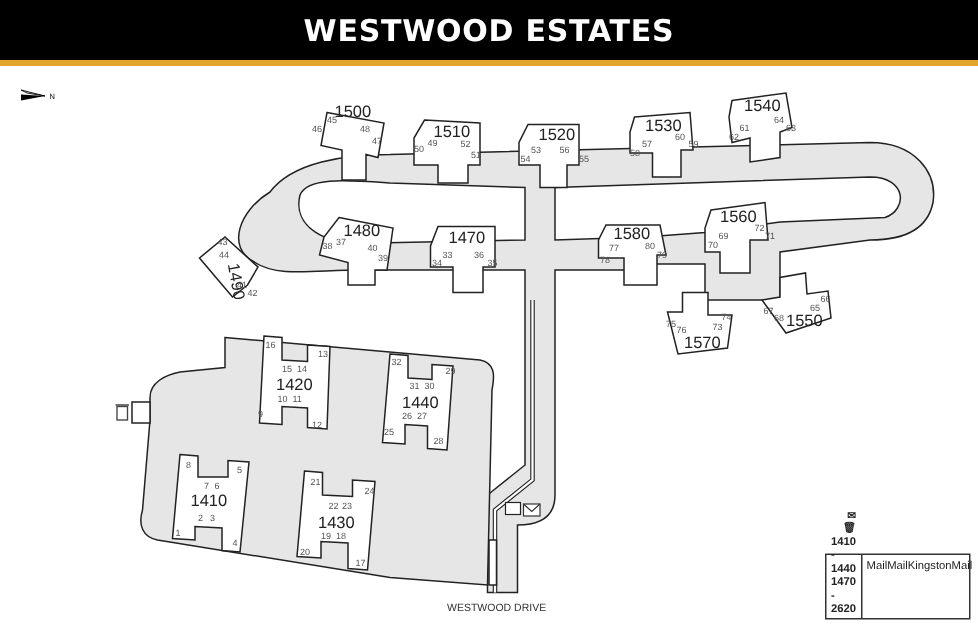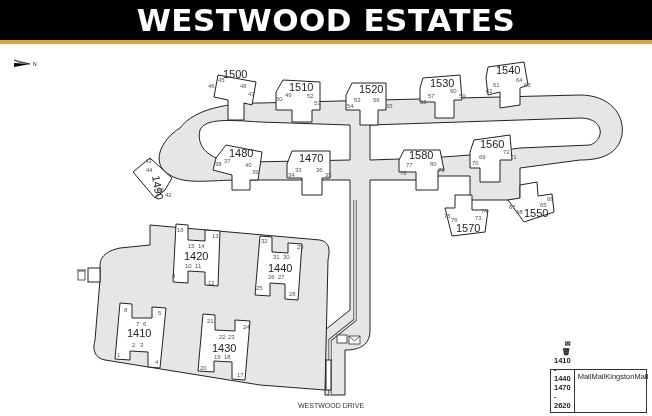--- a/index.html
+++ b/index.html
@@ -1,18 +1,18 @@
 <!DOCTYPE html>
 <html><head>
 <meta charset="utf-8">
 <style>
   html,body{margin:0;padding:0;background:#fff;}
   body{width:652px;height:416px;overflow:hidden;position:relative;font-family:"Liberation Sans",sans-serif;}
   .header{position:absolute;left:0;top:0;width:652px;height:40px;background:#000;display:flex;align-items:center;justify-content:center;}
-  .header-title{color:#fff;font-weight:bold;font-size:31px;letter-spacing:0.5px;font-family:"DejaVu Sans",sans-serif;}
+  .header-title{color:#fff;font-weight:bold;font-size:20px;letter-spacing:0.5px;font-family:"DejaVu Sans",sans-serif;}
   .gold-bar{position:absolute;left:0;top:40px;width:652px;height:4px;background:#e3a52c;}
   svg.map{position:absolute;left:0;top:0;}
   .bld{fill:#fff;stroke:#222;stroke-width:1;}
   .bldname{font-size:11px;fill:#222;font-family:"Liberation Sans",sans-serif;}
   .unit{font-size:6px;fill:#555;font-family:"Liberation Sans",sans-serif;}
   .road{fill:#e6e6e6;stroke:#222;stroke-width:1;}
   .legend{position:absolute;left:550px;top:369px;width:95px;height:42px;border:1px solid #333;background:#fff;display:flex;font-size:7.5px;color:#222;}
   .legend-left{width:47px;border-right:1px solid #333;display:flex;flex-direction:column;justify-content:flex-end;align-items:flex-end;padding:2px 3px;box-sizing:border-box;font-weight:bold;}
   .legend-right{flex:1;display:flex;flex-direction:row;padding:3px 3px;box-sizing:border-box;line-height:8.5px;}
   .street{position:absolute;left:298px;top:402px;font-size:7px;color:#333;}

